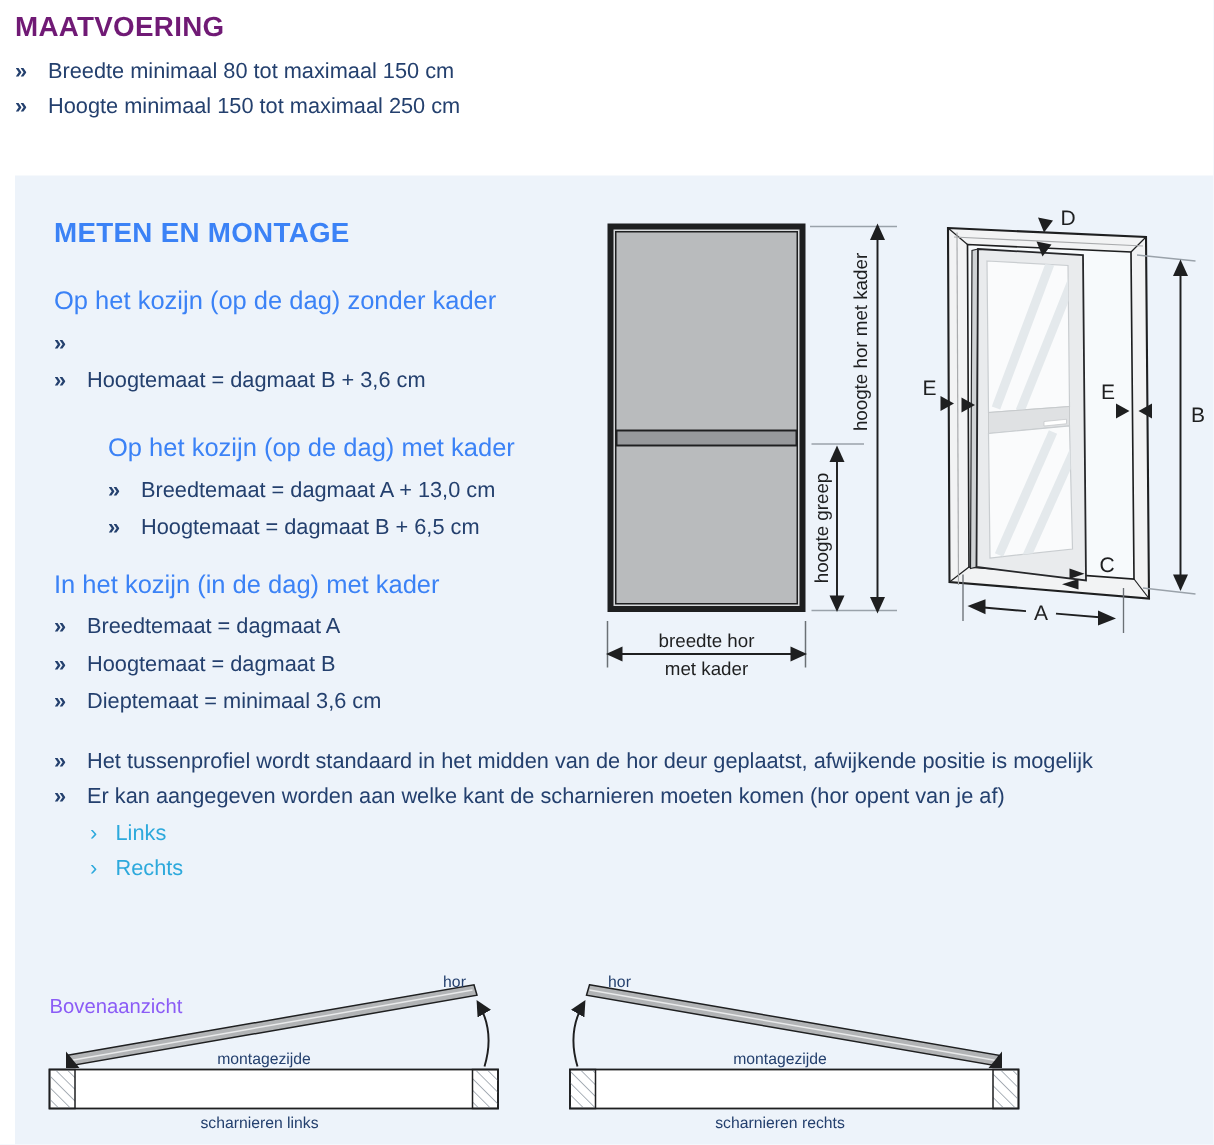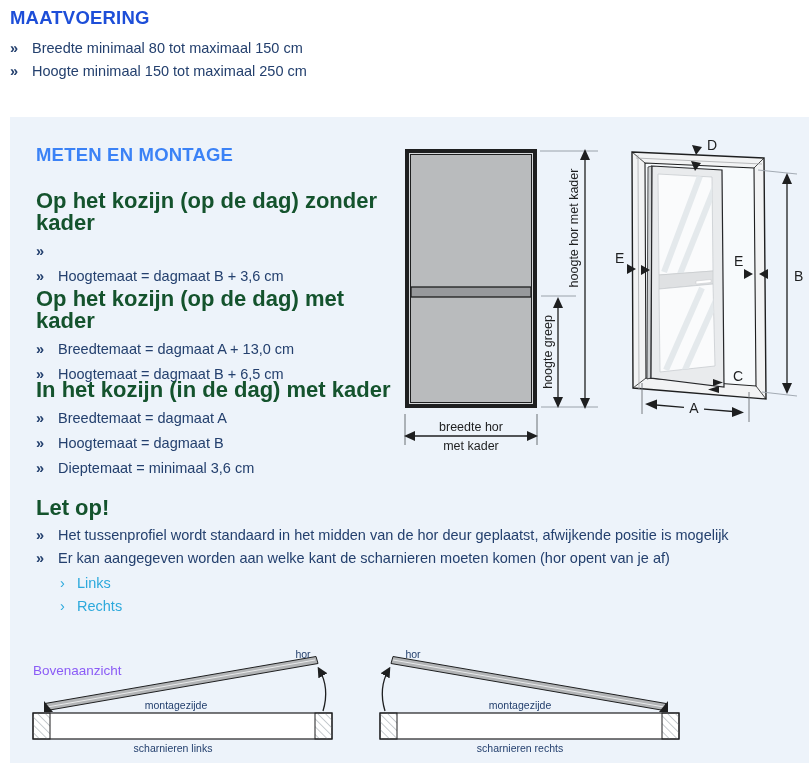--- a/index.html
+++ b/index.html
@@ -6,40 +6,40 @@
   body{
     width:809px;height:763px;position:relative;overflow:hidden;
     background:#ffffff;
     font-family:"Liberation Sans",sans-serif;
     -webkit-font-smoothing:antialiased;
   }
   .abs{position:absolute;}
   
   .page-header{left:10px;top:5px;width:600px;}
   h1{
-    margin:0;font-size:18.5px;font-weight:600;color:#1d4ed8;
+    margin:0;font-size:18.5px;font-weight:600;color:#701a75;
     letter-spacing:.2px;line-height:26px;
   }
   .bullets{margin-top:6px;}
   .bullet-row{
     display:flex;font-size:14.5px;color:#24406e;line-height:23px;
   }
   .bullet-row .mark{width:14px;flex:0 0 14px;margin-right:8px;font-weight:600;}
   
   .panel{
     left:10px;top:117px;width:799px;height:646px;
     background:#edf3fa;
   }
   .panel-title{
     left:36px;top:144px;font-size:18.5px;font-weight:600;color:#3b82f6;
     letter-spacing:.2px;line-height:22px;
   }
   .sec{left:36px;width:355px;}
   .sec h3, .note h3{
-    margin:0 0 5px 0;font-size:22px;font-weight:700;color:#14532d;line-height:22px;
+    margin:0 0 5px 0;font-size:17px;font-weight:400;color:#3b82f6;line-height:22px;
   }
   .sec .bullet-row, .note .bullet-row{line-height:25px;}
   .note{left:36px;top:497px;width:750px;}
   .note .bullet-row{line-height:23px;}
   .note-links{margin:2px 0 0 24px;}
   .note-link{
     display:flex;font-size:14.5px;color:#2da9dc;line-height:22.5px;cursor:pointer;
   }
   .note-link .mark{width:10px;flex:0 0 10px;margin-right:7px;}
   
@@ -77,21 +77,21 @@
   <h3>Op het kozijn (op de dag) zonder kader</h3>
   <div class="bullet-row">
     <span class="mark">»</span>
   </div>
   <div class="bullet-row">
     <span class="mark">»</span>
     <span>Hoogtemaat = dagmaat B + 3,6 cm</span>
   </div>
 </div>
 
-<div class="abs sec" style="top:288px;">
+<div class="abs sec" style="top:288px;margin-left:36px;">
   <h3>Op het kozijn (op de dag) met kader</h3>
   <div class="bullet-row">
     <span class="mark">»</span>
     <span>Breedtemaat = dagmaat A + 13,0 cm</span>
   </div>
   <div class="bullet-row">
     <span class="mark">»</span>
     <span>Hoogtemaat = dagmaat B + 6,5 cm</span>
   </div>
 </div>
@@ -106,21 +106,20 @@
     <span class="mark">»</span>
     <span>Hoogtemaat = dagmaat B</span>
   </div>
   <div class="bullet-row">
     <span class="mark">»</span>
     <span>Dieptemaat = minimaal 3,6 cm</span>
   </div>
 </div>
 
 <div class="abs note">
-  <h3>Let op!</h3>
   <div class="bullet-row">
     <span class="mark">»</span>
     <span>Het tussenprofiel wordt standaard in het midden van de hor deur geplaatst, afwijkende positie is mogelijk</span>
   </div>
   <div class="bullet-row">
     <span class="mark">»</span>
     <span>Er kan aangegeven worden aan welke kant de scharnieren moeten komen (hor opent van je af)</span>
   </div>
   <div class="note-links">
     <div class="note-link">

